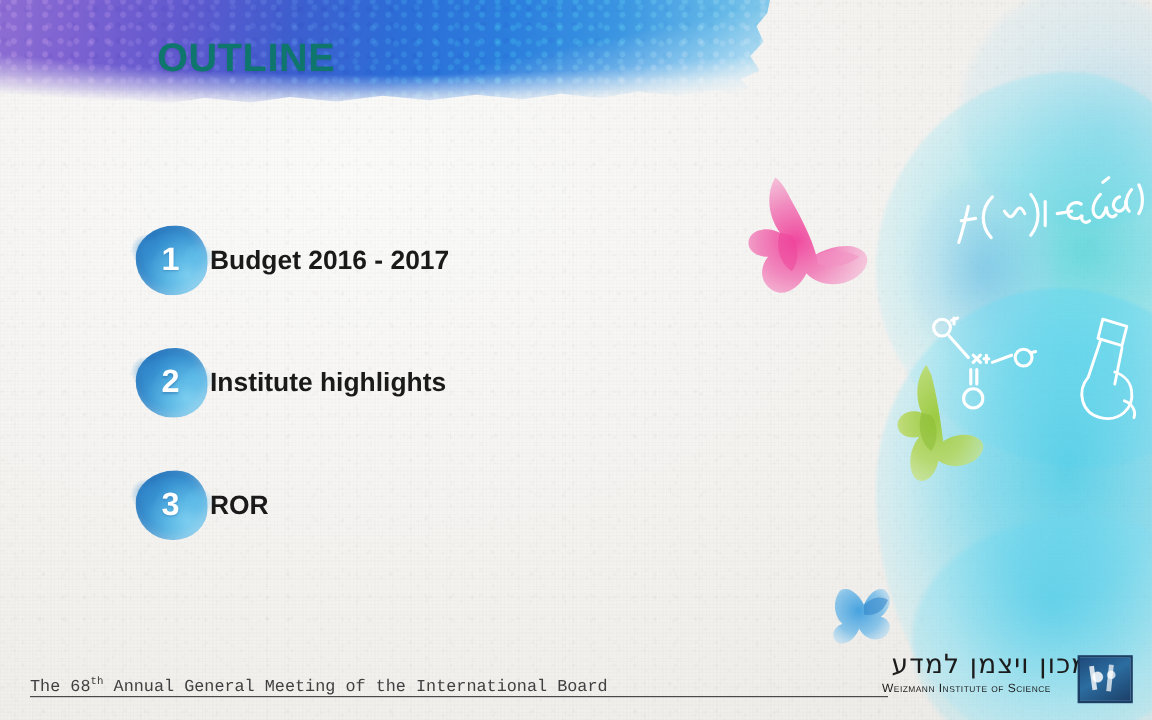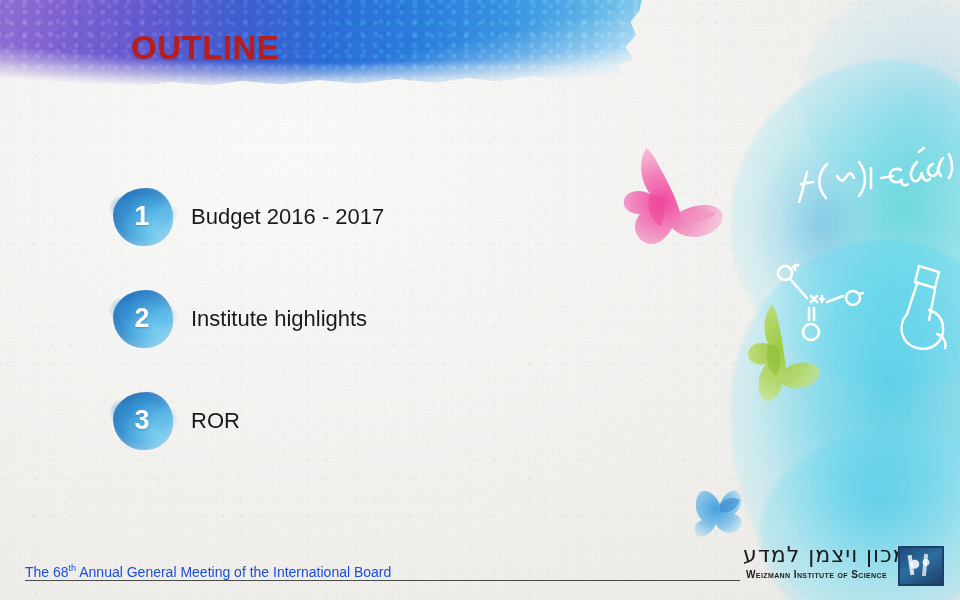--- a/index.html
+++ b/index.html
@@ -60,21 +60,21 @@
     position:absolute; inset:0;
     background-image:
       radial-gradient(circle at 20% 30%, rgba(255,255,255,.18) 0 2px, transparent 3px),
       radial-gradient(circle at 65% 55%, rgba(255,255,255,.14) 0 2px, transparent 3px),
       radial-gradient(circle at 40% 75%, rgba(0,0,0,.05) 0 2px, transparent 3px);
     background-size: 13px 11px, 17px 15px, 19px 13px;
     mix-blend-mode: overlay;
   }
   .title {
     position: absolute; left: 131px; top: 29px;
-    font-size: 33px; font-weight: bold; color: #b91c1c;
+    font-size: 33px; font-weight: bold; color: #0f766e;
     letter-spacing: .5px;
     text-shadow: 0 1px 2px rgba(40,50,110,.22);
   }
 
   
   .wash-a {
     position:absolute; right:-70px; top:60px;
     width: 300px; height: 330px;
     background: radial-gradient(ellipse at 58% 45%,
         rgba(46,206,214,.68) 0%, rgba(86,216,232,.55) 30%,
@@ -151,46 +151,46 @@
     border-radius:50%;
   }
   .blob .num {
     position:absolute; inset:0;
     display:flex; align-items:center; justify-content:center;
     color:#ffffff; font-size:27px; font-weight:bold;
     padding-right:2px; padding-bottom:1px;
     text-shadow: 0 1px 2px rgba(20,80,150,.35);
   }
   .item-label {
-    margin-left: 18px;
-    font-size: 22px; font-weight: normal; color: #1a1a1a;
+    margin-left: 2px;
+    font-size: 22px; font-weight: bold; color: #1a1a1a;
     white-space: nowrap;
   }
 
   
   .footer-text {
     position:absolute; left:25px; top:563px;
-    font-size: 14px; color:#1d4ed8; white-space:nowrap;
+    font-size: 14px; color:#404040; white-space:nowrap;font-family:Liberation Mono, monospace;
   }
   .footer-text sup { font-size: 9px; vertical-align: super; }
   .footer-rule {
     position:absolute; left:25px; top:580px; width:715px; height:1px;
     background:#4a4a4a;
   }
   .logo { position:absolute; left:735px; top:542px; width:215px; height:48px; }
   .logo-heb {
     position:absolute; left:8px; top:0px;
     font-family:"DejaVu Sans", sans-serif;
     font-size:22px; color:#1b1b1b; letter-spacing:1px;
     direction: rtl;
   }
   .logo-en {
-    position:absolute; left:11px; top:27px;
+    position:absolute; left:0; top:27px;
     font-size:10px; color:#1b1b1b; letter-spacing:.4px;
-    font-variant: small-caps; font-weight:700;
+    font-variant: small-caps; font-weight:400;
   }
   .logo-emblem {
     position:absolute; left:163px; top:4px; width:42px; height:36px;
     border:2px solid #1d3f66;
     background:
       radial-gradient(circle at 35% 45%, rgba(255,255,255,.85) 0 4px, rgba(255,255,255,0) 5px),
       radial-gradient(circle at 62% 40%, rgba(255,255,255,.75) 0 3px, rgba(255,255,255,0) 4px),
       linear-gradient(150deg,#1e4a7a,#2c6da0 45%,#1b3f68 100%);
   }
   .logo-emblem::before{

